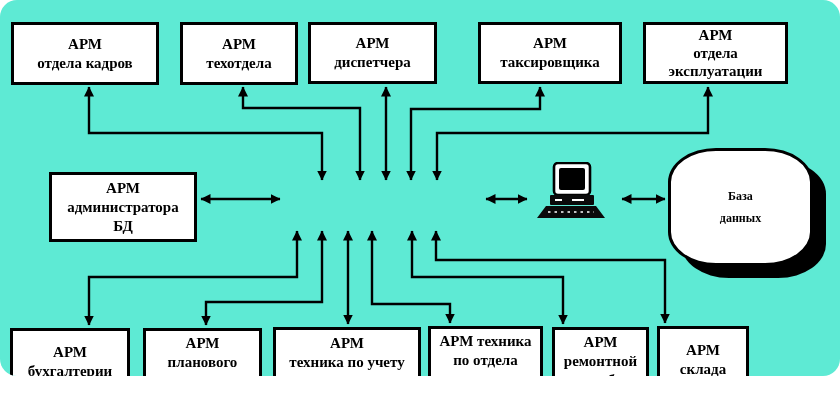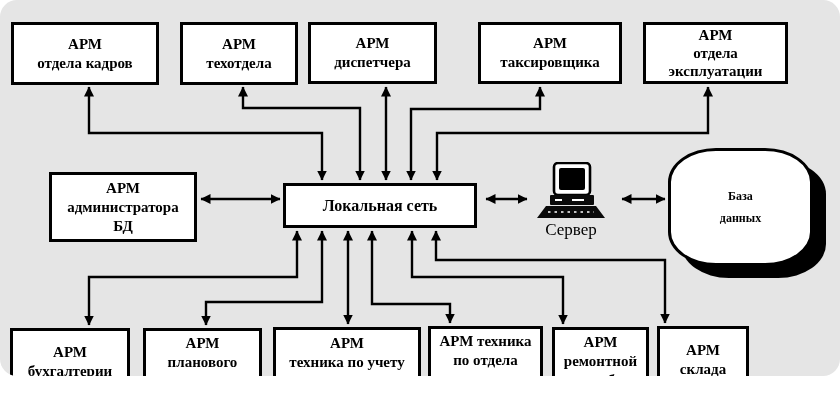--- a/index.html
+++ b/index.html
@@ -1,17 +1,17 @@
 <!DOCTYPE html>
 <html><head>
 <meta charset="utf-8">
 <style>
   html,body{margin:0;padding:0;background:#ffffff;}
   .canvas{
-    position:relative;width:840px;height:376px;background:#e5e5e5;
+    position:relative;width:840px;height:376px;background:#5eead4;
     font-family:"Liberation Serif",serif;overflow:hidden;border-radius:17px;
   }
   .connectors{position:absolute;left:0;top:0;z-index:1;}
   .box{
     position:absolute;z-index:2;border:3px solid #000;background:#fff;
     display:flex;align-items:center;justify-content:center;text-align:center;
     font-weight:700;font-size:15px;line-height:19px;white-space:pre-line;color:#000;
     box-sizing:border-box;
   }
   
@@ -83,34 +83,32 @@
 диспетчера</div>
   <div class="box n-taks">АРМ
 таксировщика</div>
   <div class="box n-expl">АРМ
 отдела
 эксплуатации</div>
 
   <div class="box n-admin">АРМ
 администратора
 БД</div>
-  <div class="box n-net">Локальная сеть</div>
 
   <div class="server-icon">
     <svg width="74" height="60" viewBox="0 0 74 60">
       <rect x="20" y="1" width="36" height="32" rx="4" fill="#fff" stroke="#000" stroke-width="2.6"></rect>
       <rect x="25" y="6" width="26" height="22" rx="2" fill="#000"></rect>
       <rect x="16" y="33" width="44" height="10" rx="1" fill="#0a0a0a"></rect>
       <rect x="21" y="37" width="7" height="2" fill="#fff"></rect>
       <rect x="38" y="37" width="12" height="2" fill="#fff"></rect>
       <polygon points="3,56 71,56 62,44 12,44" fill="#0a0a0a"></polygon>
       <line x1="14" y1="50" x2="60" y2="50" stroke="#fff" stroke-width="1.4" stroke-dasharray="2.5,4"></line>
     </svg>
   </div>
-  <div class="server-label">Сервер</div>
 
   <div class="db">
     <span>База
 данных</span>
   </div>
 
   <div class="box n-buh">АРМ
 бухгалтерии</div>
   <div class="box n-plan">АРМ
 планового

